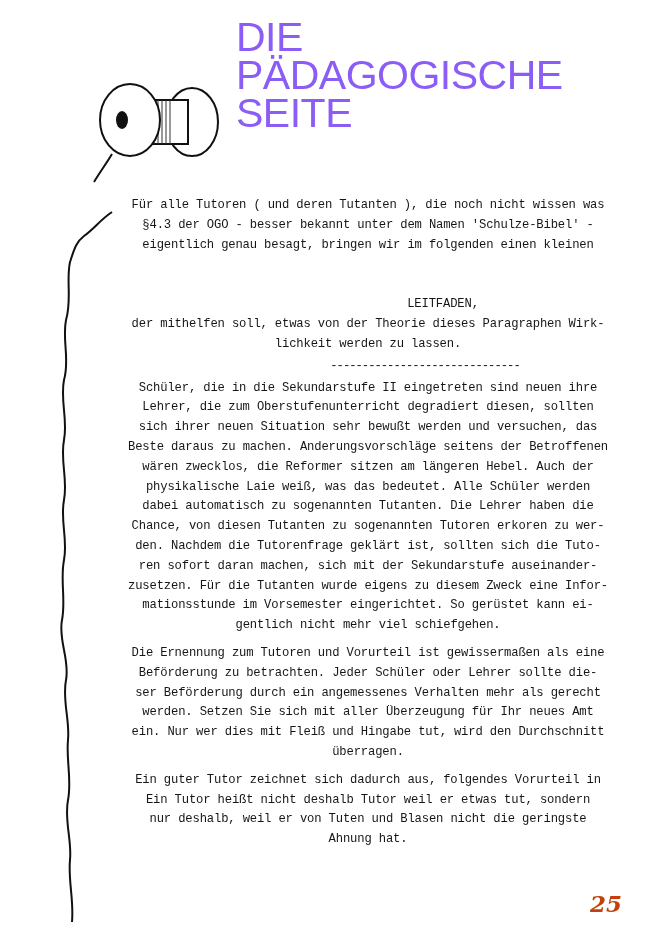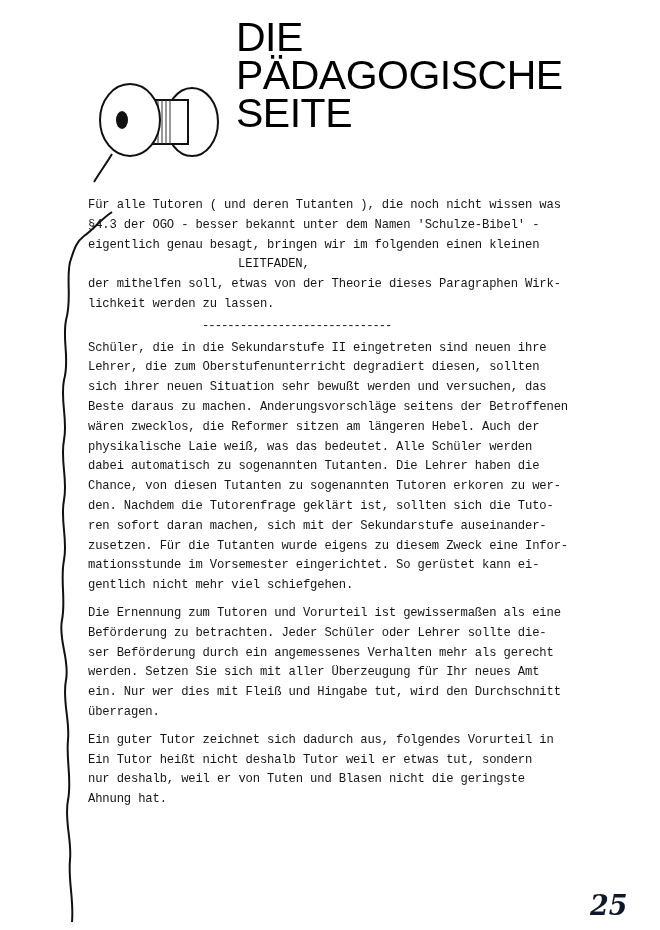--- a/index.html
+++ b/index.html
@@ -1,36 +1,36 @@
 <!DOCTYPE html>
 <html><head>
   <meta charset="utf-8">
   <style>
     html, body { margin:0; padding:0; background:#ffffff; }
     body { width:660px; height:930px; position:relative; overflow:hidden; color:#111; }
     .title {
       position:absolute; left:236px; top:18px;
       font-family:"Liberation Sans", sans-serif; font-size:41px; line-height:38px;
-      letter-spacing:-0.5px; color:#000000; font-weight:400;
+      letter-spacing:-0.5px; color:#8b5cf6; font-weight:400;
     }
     .title div { white-space:nowrap; }
     .spool { position:absolute; left:50px; top:60px; }
     .thread { position:absolute; left:0; top:0; }
     .body-text {
       position:absolute; left:88px; top:196px; width:560px;
       font-family:"Liberation Mono", monospace; font-size:12.2px; line-height:19.8px;
-      color:#161616; letter-spacing:-0.15px;
+      color:#161616; letter-spacing:-0.15px;text-align:center;
     }
     .line { white-space:pre; }
     .para { margin-bottom:8px; }
-    .center { padding-left:150px; }
+    .center { padding-left:150px;margin-top:40px; }
     .sep { padding-left:114px; letter-spacing:-1px; margin-top:2px; margin-bottom:2px;}
     .page-num {
       position:absolute; left:590px; top:890px;
-      font-family:"DejaVu Serif", serif; font-size:27px; font-style:italic; font-weight:bold; color:#0f172a;
+      font-family:"DejaVu Serif", serif; font-size:23px; font-style:italic; font-weight:bold; color:#c2410c;
     }
   </style>
 </head>
 <body>
 
 <svg class="thread" width="660" height="930" viewBox="0 0 660 930">
   <path d="M112 212 C100 220, 95 228, 84 236 C76 242, 74 250, 70 262 C66 280, 72 300, 66 320 C62 340, 70 360, 64 380 C60 400, 68 420, 64 440 C60 460, 68 480, 64 500 C60 520, 68 540, 64 560 C60 580, 66 600, 62 620 C58 640, 70 660, 66 680 C62 700, 70 720, 68 740 C66 760, 72 780, 68 800 C64 820, 72 840, 70 860 C68 880, 74 900, 72 922" fill="none" stroke="#111" stroke-width="2"></path>
 </svg>
 
 <svg class="spool" width="180" height="160" viewBox="0 0 180 160">

